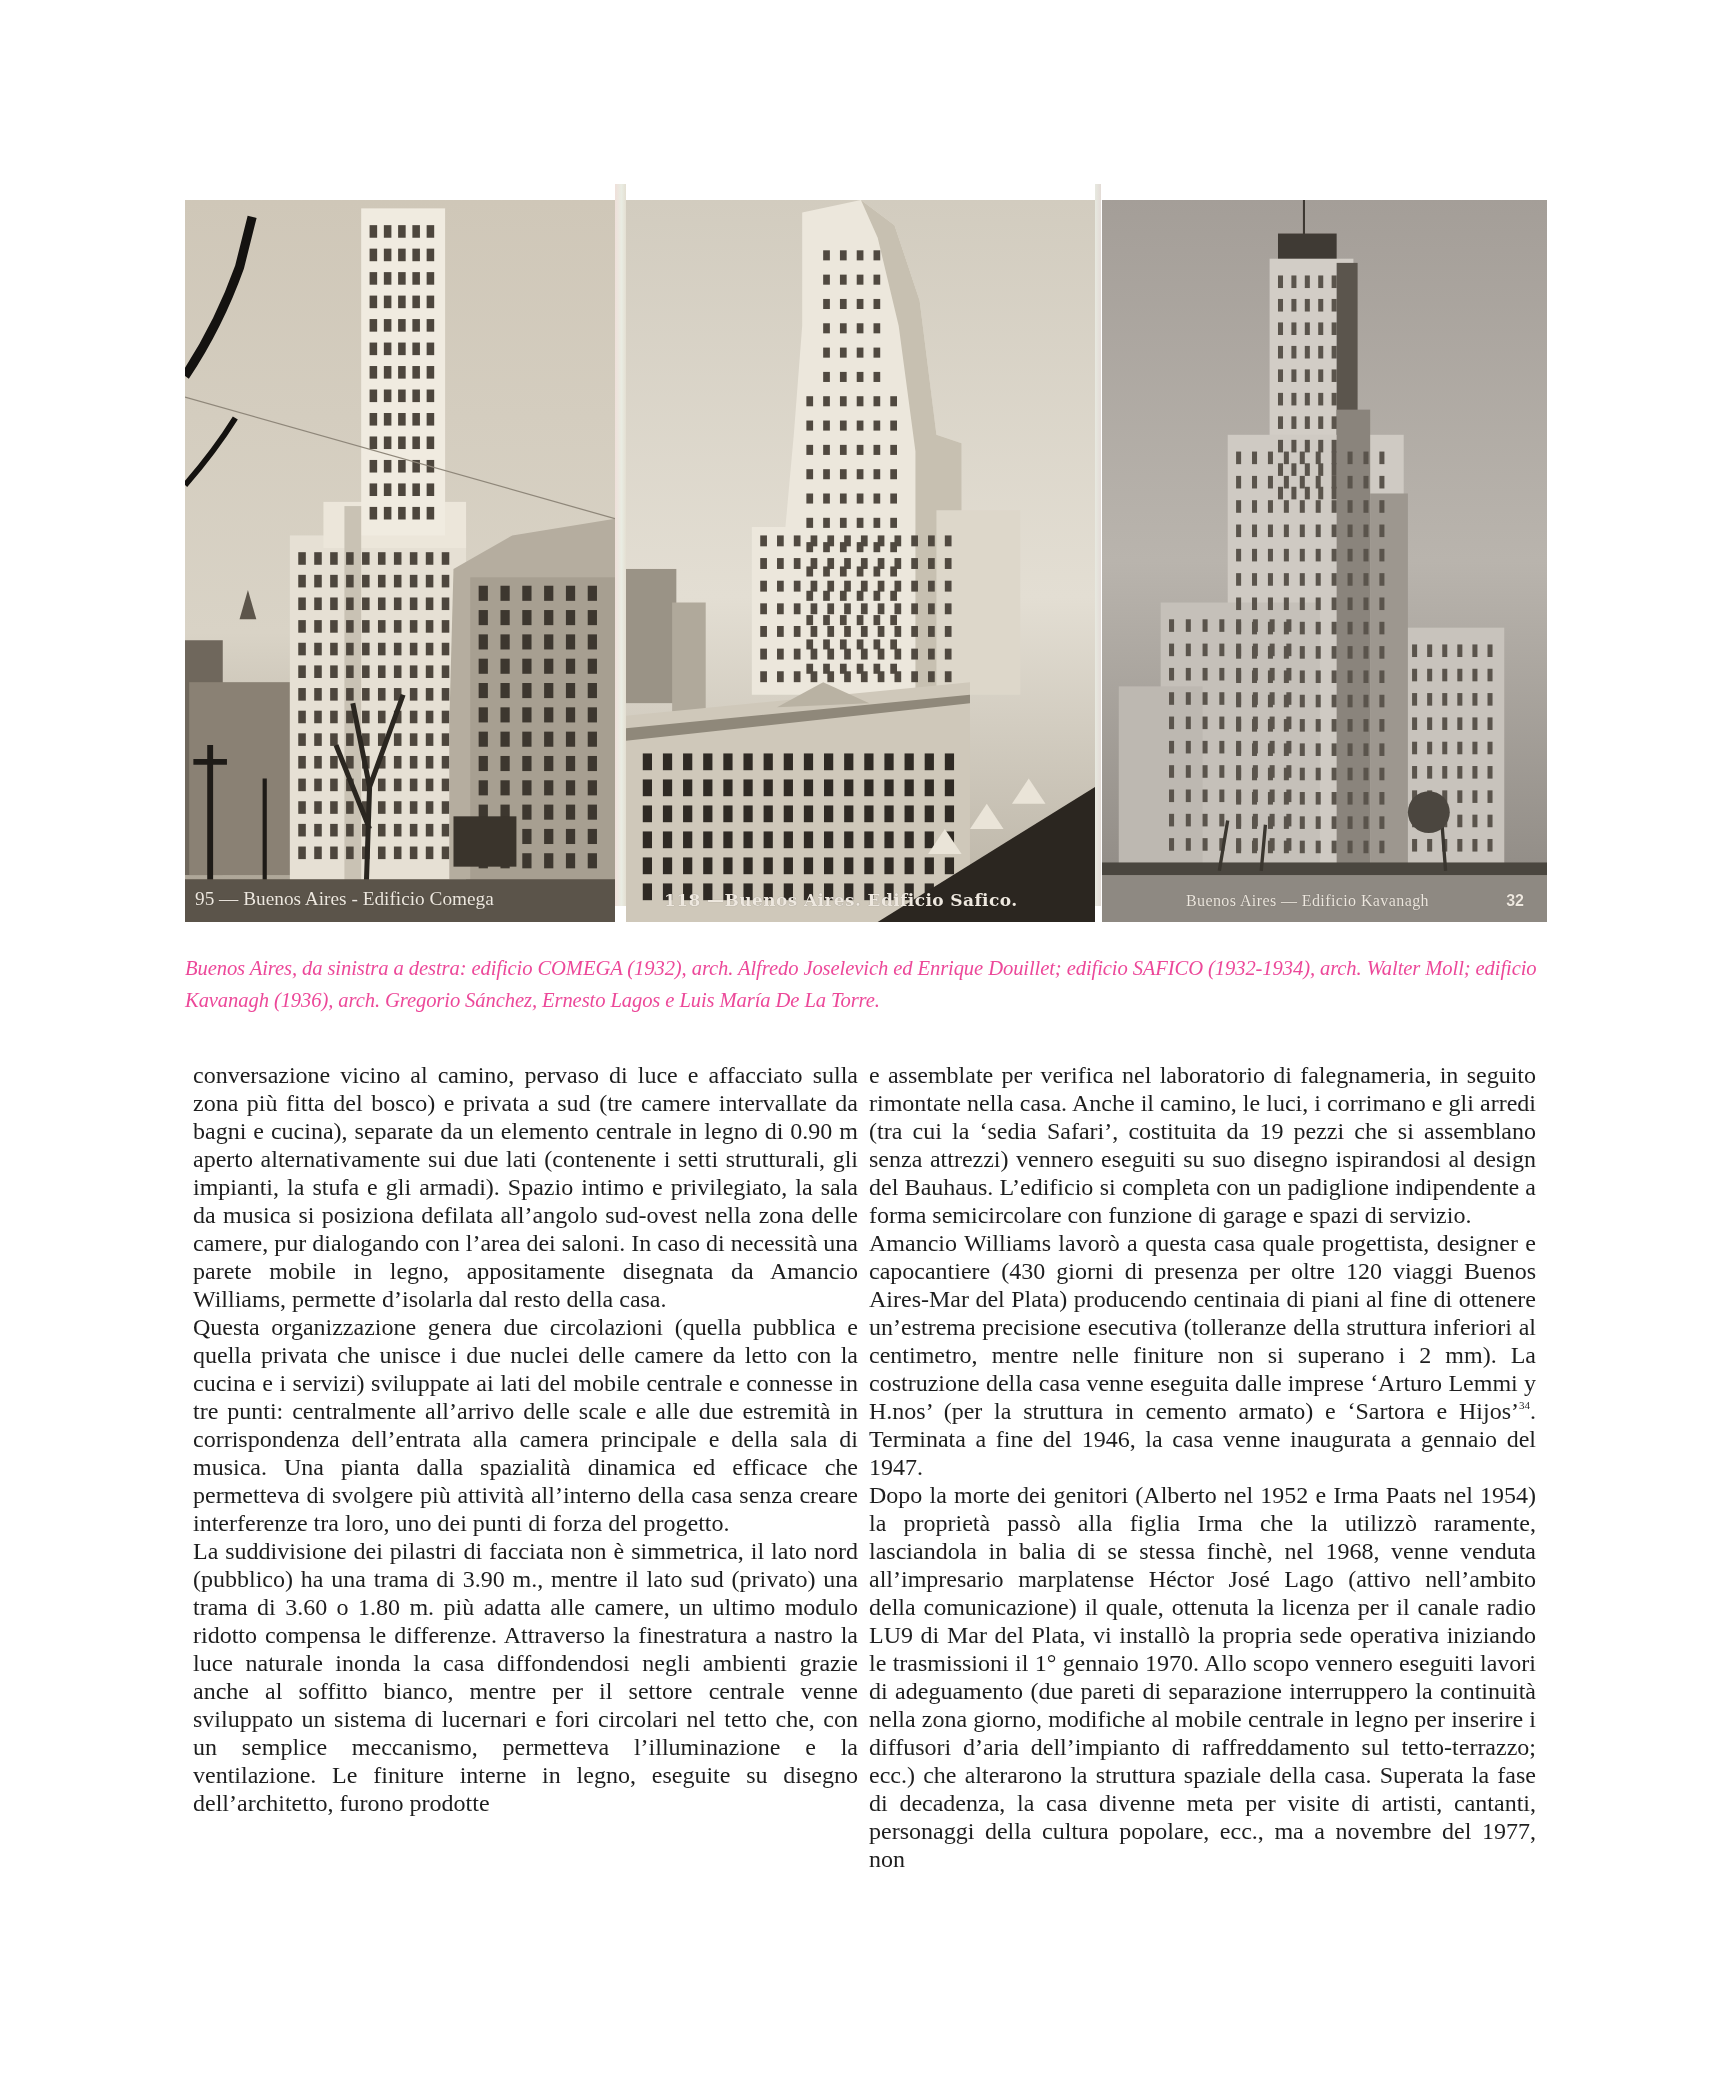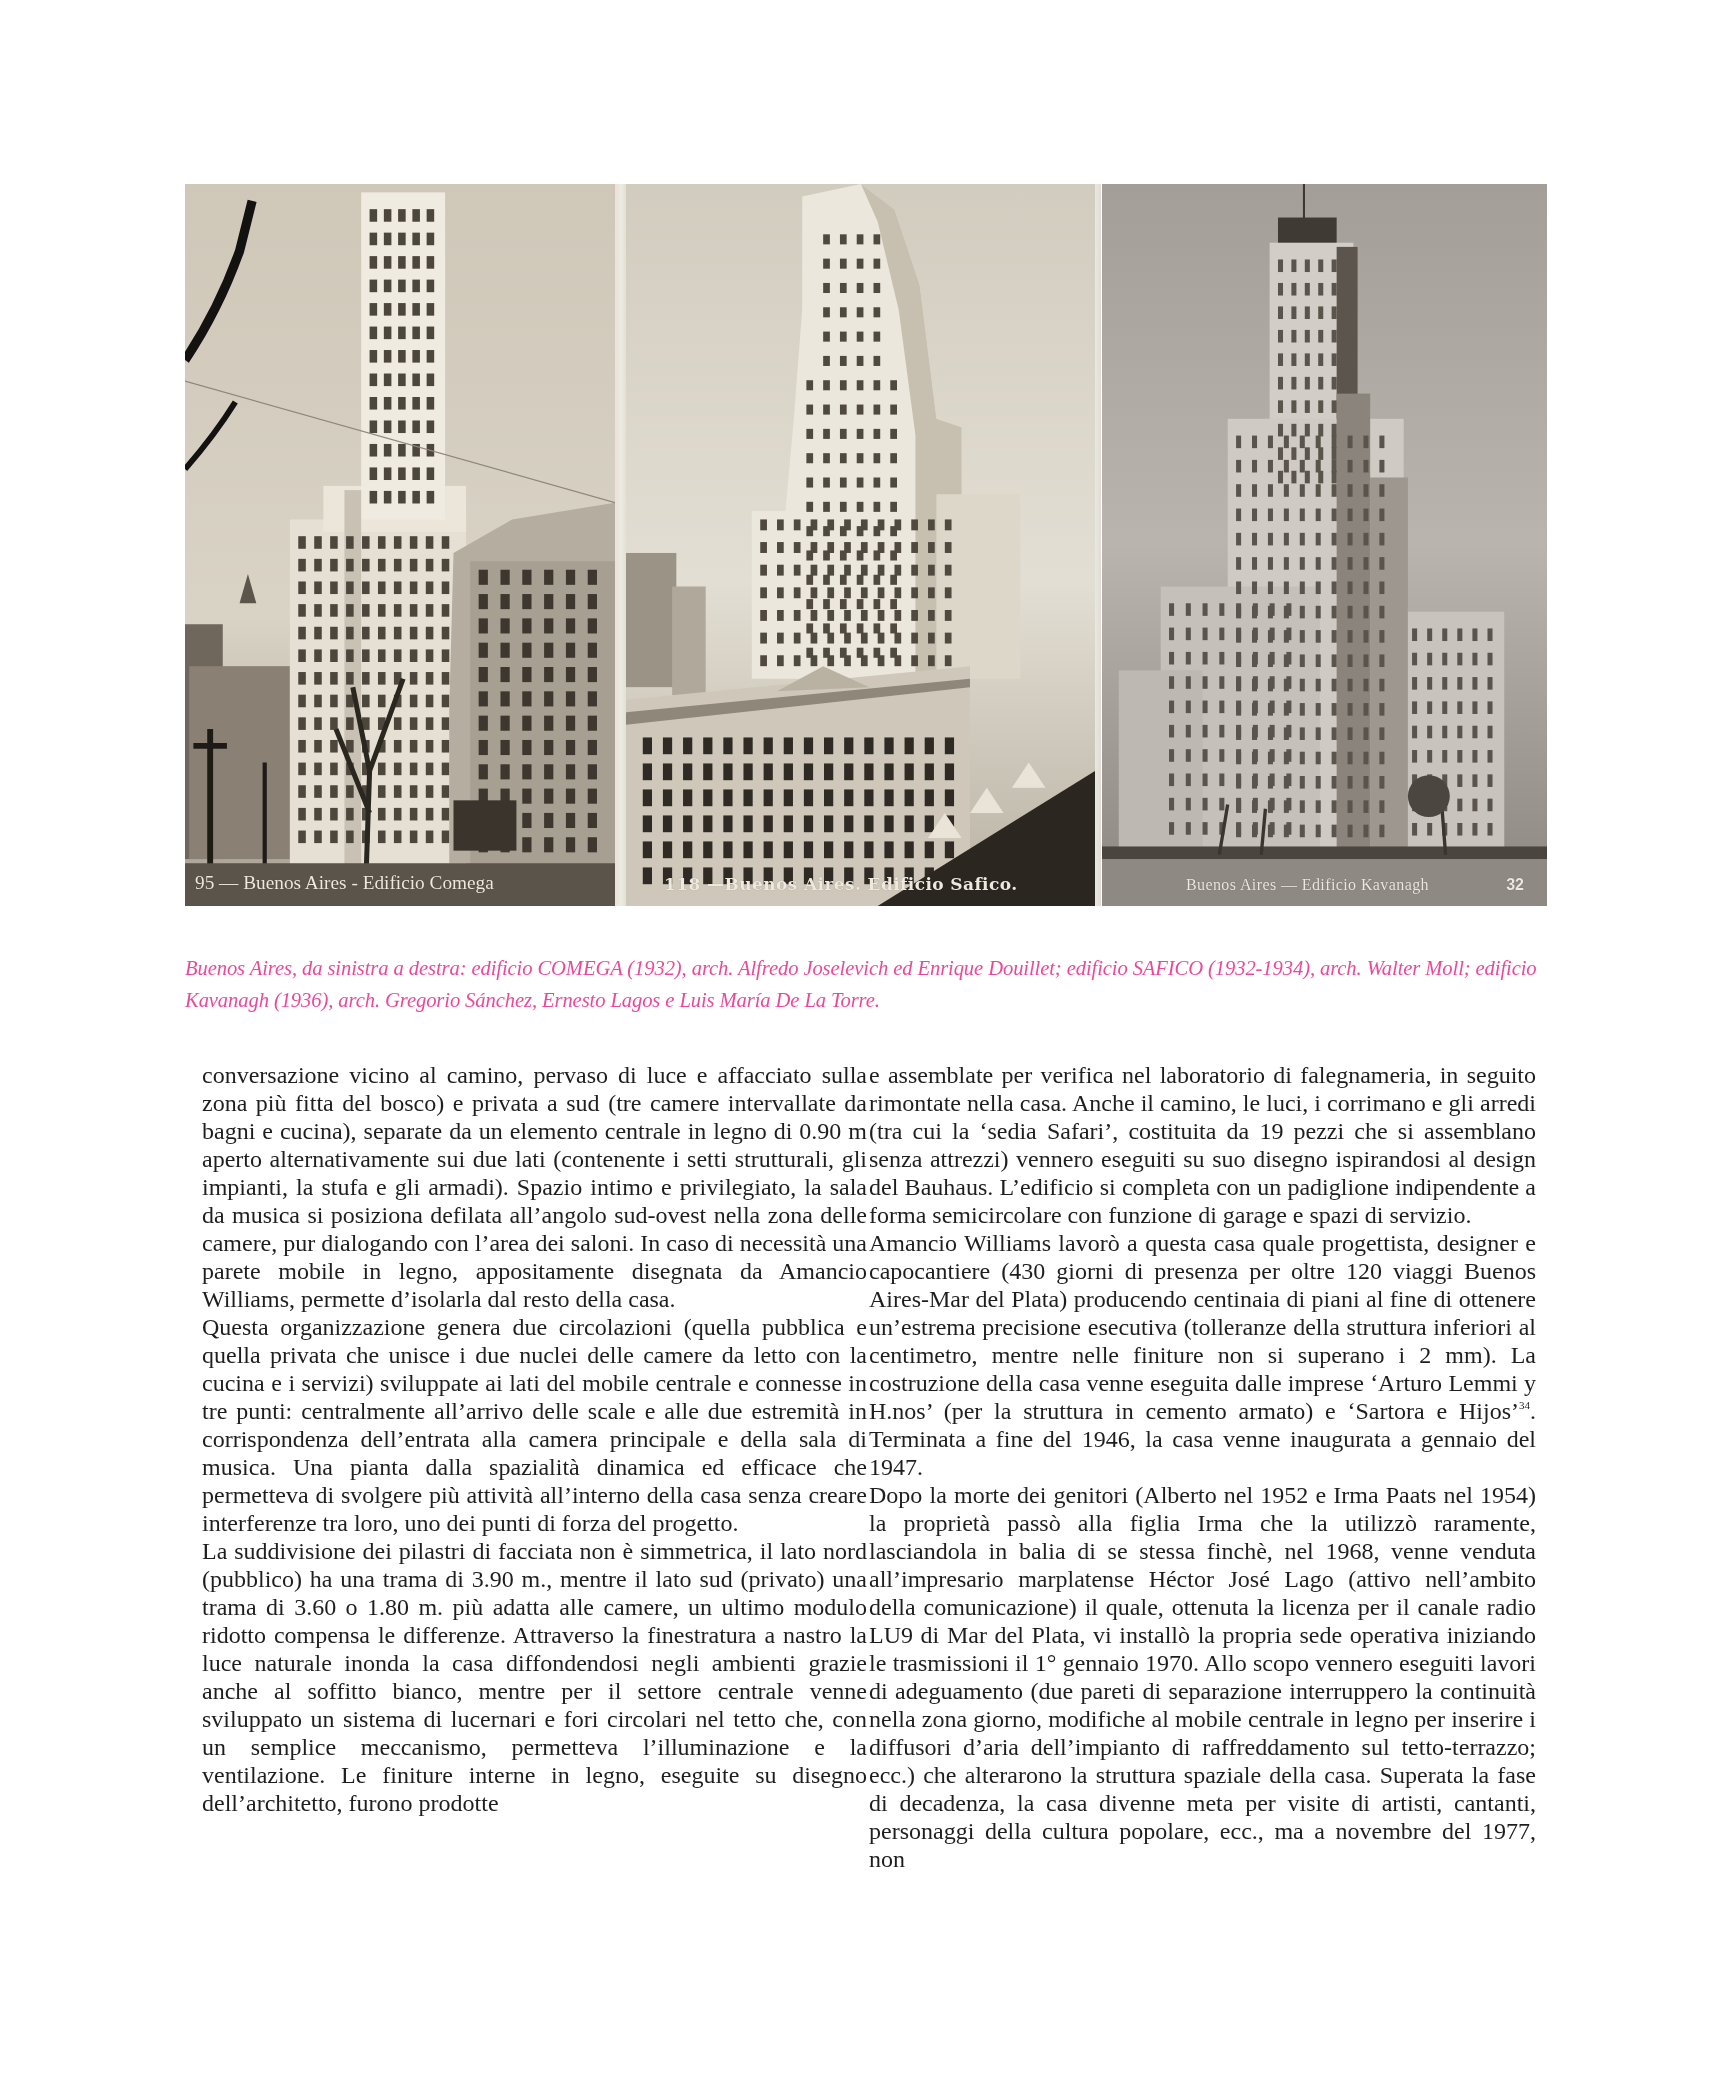--- a/index.html
+++ b/index.html
@@ -1,21 +1,21 @@
 <!DOCTYPE html>
 <html style="font-size:6.7px"><head>
 <meta charset="utf-8">
 <style>
   html, body { margin: 0; padding: 0; background: #ffffff; }
   body { width: 1731px; height: 2321px; position: relative; overflow: hidden;
          font-family: "Liberation Serif", "DejaVu Serif", serif; color: #1e1e1e; }
 
   
   .photo-strip { position: absolute; left: 185px; top: 184px; width: 1362px; height: 722px; }
-  .photo { position: absolute; top: 0; height: 722px; overflow: hidden; }
+  .photo { position: absolute; top: 16px; height: 722px; overflow: hidden; }
   .photo svg { position: absolute; left: 0; top: 0; width: 100%; height: 100%; display: block; }
   .photo-comega  { left: 0;      width: 430px; background: linear-gradient(180deg,#cfc7b8 0%,#d9d3c6 60%,#a79f91 100%); }
   .photo-safico  { left: 441px; width: 469px; background: linear-gradient(180deg,#d2ccbf 0%,#e3ded3 55%,#b9b2a4 100%); }
   .photo-kavanagh{ left: 917px; width: 445px; background: linear-gradient(180deg,#a49e98 0%,#b9b4ad 50%,#8c8781 100%); }
   .photo-sep { position: absolute; top: 0; height: 722px; }
   .sep-1 { left: 430px; width: 11.3px; background: linear-gradient(90deg,#efe0da 0%,#e9ece2 60%,#e4dfd2 100%); }
   .sep-2 { left: 910px; width: 6.3px; background: linear-gradient(90deg,#e7e9e0 0%,#e3dbd6 100%); }
 
   .photo-label { position: absolute; bottom: 11.7px; white-space: nowrap; color: #eee8df;
                  text-shadow: 0 0 0.8px rgba(0,0,0,.4); }
@@ -26,21 +26,21 @@
 
   
   .caption { position: absolute; left: 185px; top: 952px; width: 1363px;
              font-family: "Liberation Serif", serif; font-style: italic;
              font-size: 20.6px; line-height: 32px; color: #ec4899; letter-spacing: -0.1px; }
 
   
   .column { position: absolute; top: 1061px; width: 665px;
             font-family: "Liberation Serif", serif; font-size: 24px; line-height: 28px;
             text-align: justify; color: #1e1e1e; hyphens: none; }
-  .col-left  { left: 202px; }
+  .col-left  { left: 193px; }
   .col-right { left: 869px; width: 667px; }
   .column p { margin: 0; }
   .column sup { font-size: 11px; line-height: 0; vertical-align: 10px; }
 </style>
 </head>
 <body>
 
 <div class="photo-strip">
 
   <div class="photo photo-comega">

